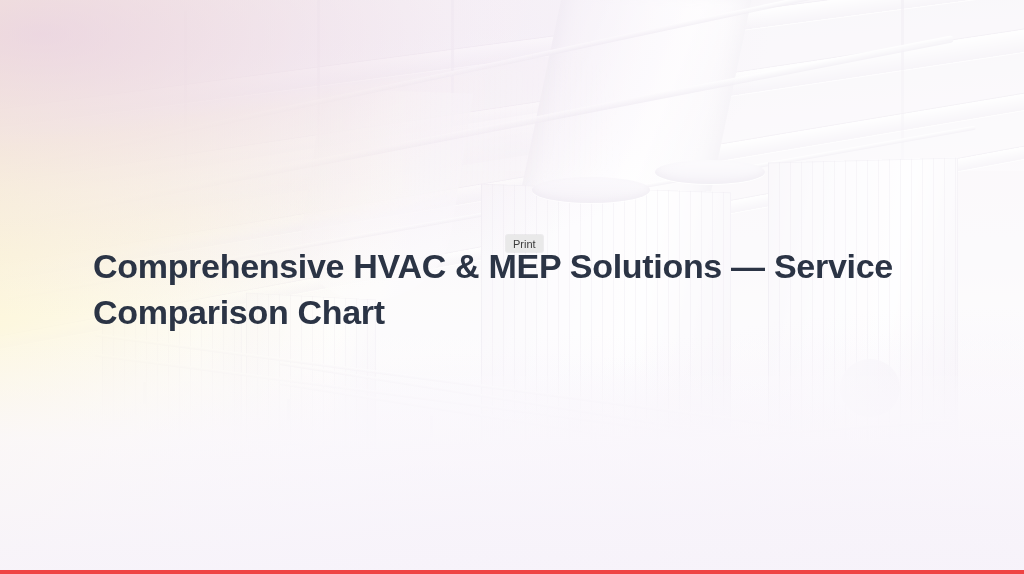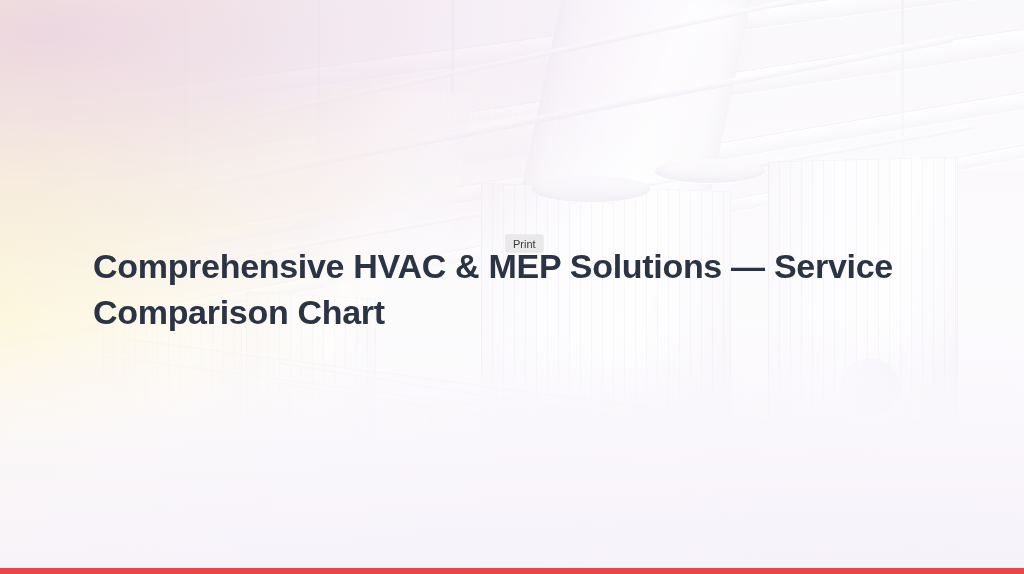--- a/index.html
+++ b/index.html
@@ -5,21 +5,21 @@
 <style>
   * { margin:0; padding:0; box-sizing:border-box; }
   html,body { background:#ffffff; }
 
   .stage{
     position:relative;
     width:1024px;
     height:574px;
     overflow:hidden;
     background:#f7f4f8;
-    border-bottom:6px solid #ef4444;
+    border-bottom:4px solid #ef4444;
     font-family:"Liberation Sans", sans-serif;
   }
 
   
   .photo{
     position:absolute; inset:0;
     background:#f2eff4;
     overflow:hidden;
   }
 

